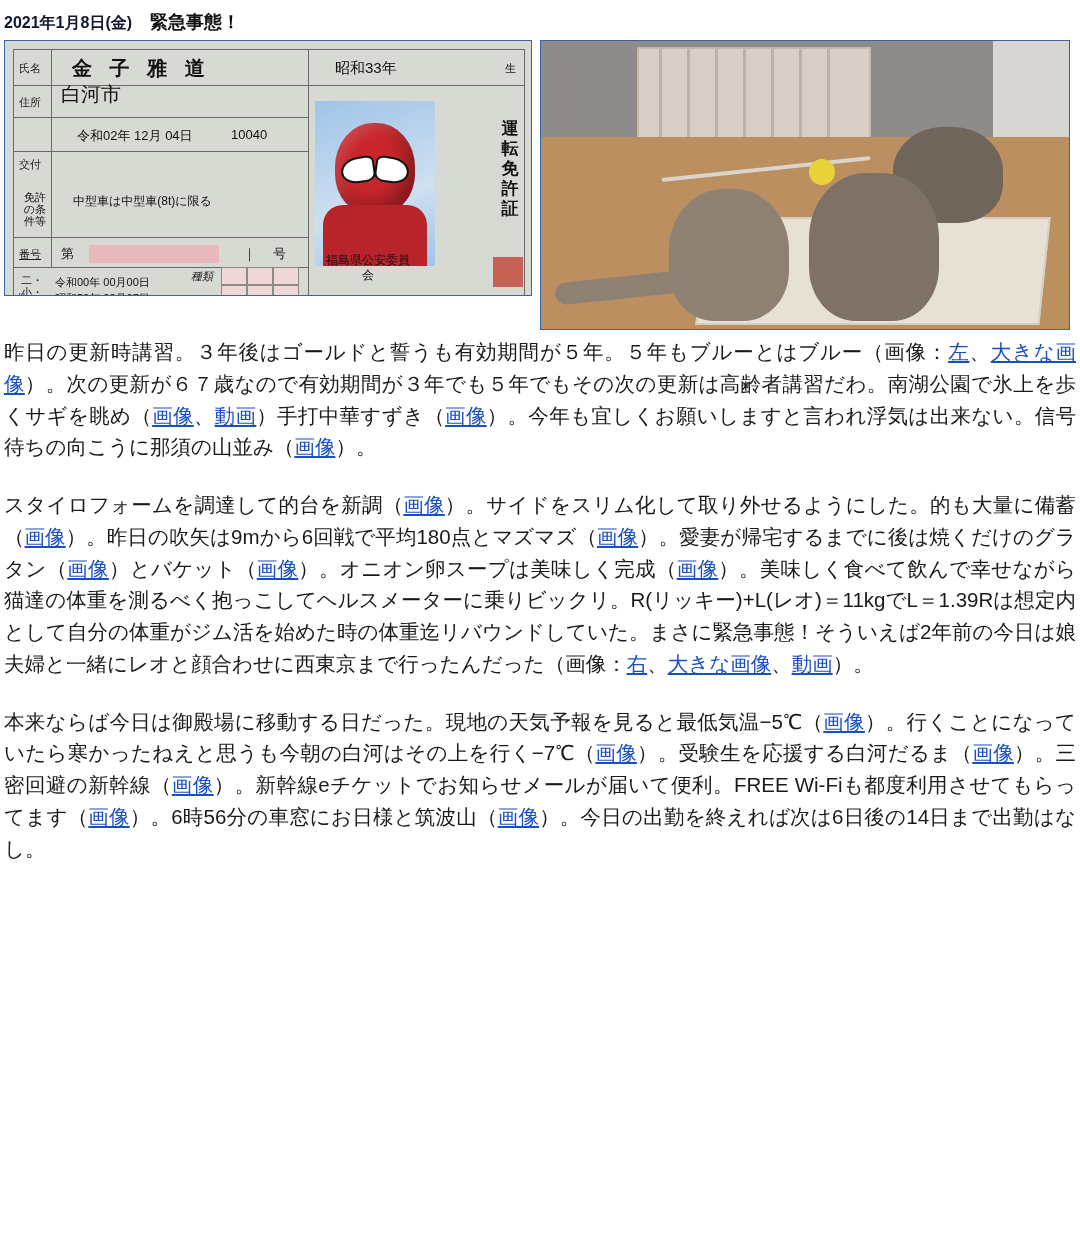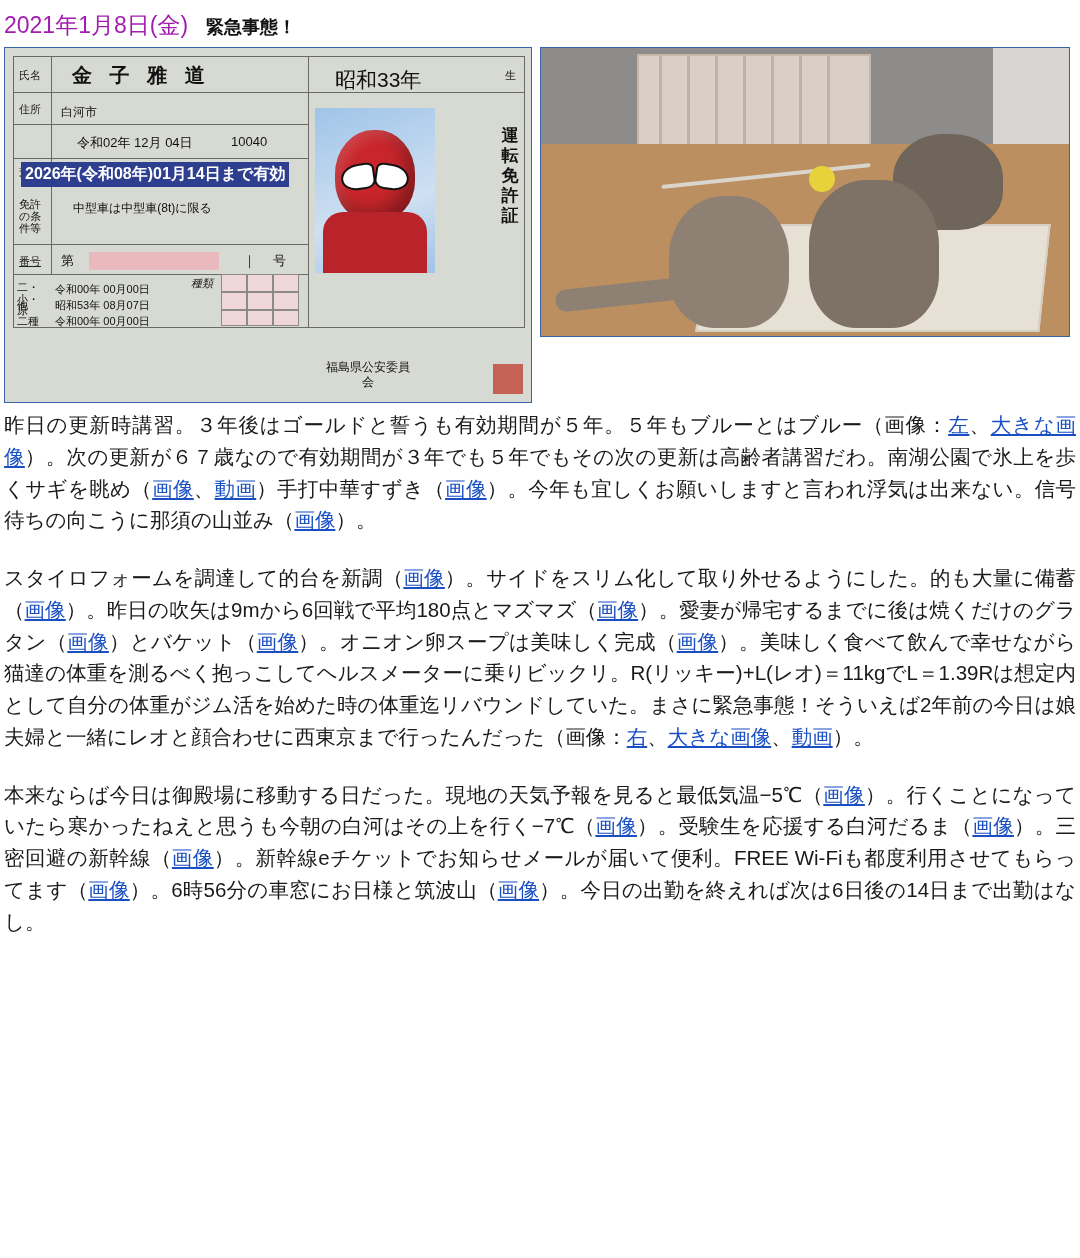--- a/index.html
+++ b/index.html
@@ -19,23 +19,23 @@
     box-sizing: border-box;
   }
   .header-line {
     display: flex;
     align-items: baseline;
     gap: 18px;
     padding: 0 4px 0 4px;
     margin-bottom: 6px;
   }
   .date-title {
-    color: #a21caf;
-    font-weight: normal;
-    font-size: 23px;
+    color: #0f172a;
+    font-weight: bold;
+    font-size: 16px;
     letter-spacing: 0px;
   }
   .emergency {
     color: #111111;
     font-weight: bold;
     font-size: 18px;
   }
   .oneline {
     font-size: 20.5px;
     line-height: 1.52;
@@ -54,21 +54,21 @@
     margin-bottom: 6px;
   }
   .img-box {
     border: 1px solid #3a63a8;
     box-sizing: border-box;
     overflow: hidden;
     position: relative;
   }
   .img-license {
     width: 528px;
-    height: 356px;
+    height: 256px;
     background: #cfd3cf;
   }
   .img-cats {
     width: 530px;
     height: 290px;
     background: #b08f63;
   }
   
   .lic {
     position: absolute;
@@ -88,21 +88,21 @@
     font-size: 11px;
     color: #222;
   }
   .lic-name {
     font-size: 20px;
     letter-spacing: 6px;
     color: #111;
     font-weight: bold;
   }
   .lic-txt { font-size: 13px; color: #111; }
-  .lic-small { font-size: 11px; color: #111; }
+  .lic-small { font-size: 11px; color: #111; text-align: center; }
   .lic-valid {
     background: #2e3f8f;
     color: #ffffff;
     font-size: 16px;
     font-weight: bold;
     padding: 2px 4px;
     letter-spacing: 0px;
     white-space: nowrap;
   }
   .lic-photo {
@@ -234,31 +234,30 @@
         <div class="lic-line" style="left:8px;top:279px;width:512px;height:1px;"></div>
         <div class="lic-line" style="left:8px;top:76px;width:295px;height:1px;"></div>
         <div class="lic-line" style="left:8px;top:110px;width:295px;height:1px;"></div>
         <div class="lic-line" style="left:8px;top:196px;width:295px;height:1px;"></div>
         <div class="lic-line" style="left:8px;top:226px;width:295px;height:1px;"></div>
         <div class="lic-line" style="left:46px;top:8px;width:1px;height:218px;"></div>
         <div class="lic-line" style="left:303px;top:8px;width:1px;height:272px;"></div>
 
         <div class="lic-row lic-lbl" style="left:14px;top:20px;">氏名</div>
         <div class="lic-row lic-name" style="left:67px;top:14px;">金 子 雅 道</div>
-        <div class="lic-row lic-txt" style="left:330px;top:18px;font-size:21px;">昭和33年</div>
+        <div class="lic-row lic-txt" style="left:330px;top:18px;font-size:15px;">昭和33年</div>
         <div class="lic-row lic-lbl" style="left:500px;top:20px;">生</div>
 
         <div class="lic-row lic-lbl" style="left:14px;top:54px;">住所</div>
-        <div class="lic-row lic-txt" style="left:56px;top:56px;font-size:12px;">白河市</div>
+        <div class="lic-row lic-txt" style="left:56px;top:40px;font-size:20px;">白河市</div>
 
         <div class="lic-row lic-lbl" style="left:14px;top:88px;margin-top:28px;">交付</div>
         <div class="lic-row lic-txt" style="left:72px;top:86px;">令和02年 12月 04日</div>
         <div class="lic-row lic-txt" style="left:226px;top:86px;">10040</div>
 
-        <div class="lic-row lic-valid" style="left:16px;top:114px;">2026年(令和08年)01月14日まで有効</div>
 
         <div class="lic-row lic-small" style="left:14px;top:150px;width:32px;line-height:1.1;">免許の条件等</div>
         <div class="lic-row lic-small" style="left:68px;top:152px;font-size:12px;">中型車は中型車(8t)に限る</div>
 
         <div class="lic-row lic-lbl" style="left:14px;top:206px;text-decoration:underline;">番号</div>
         <div class="lic-row lic-txt" style="left:56px;top:204px;">第</div>
         <div class="redact" style="left:84px;top:204px;width:130px;height:18px;"></div>
         <div class="lic-row lic-txt" style="left:238px;top:204px;">｜</div>
         <div class="lic-row lic-txt" style="left:268px;top:204px;">号</div>
 

